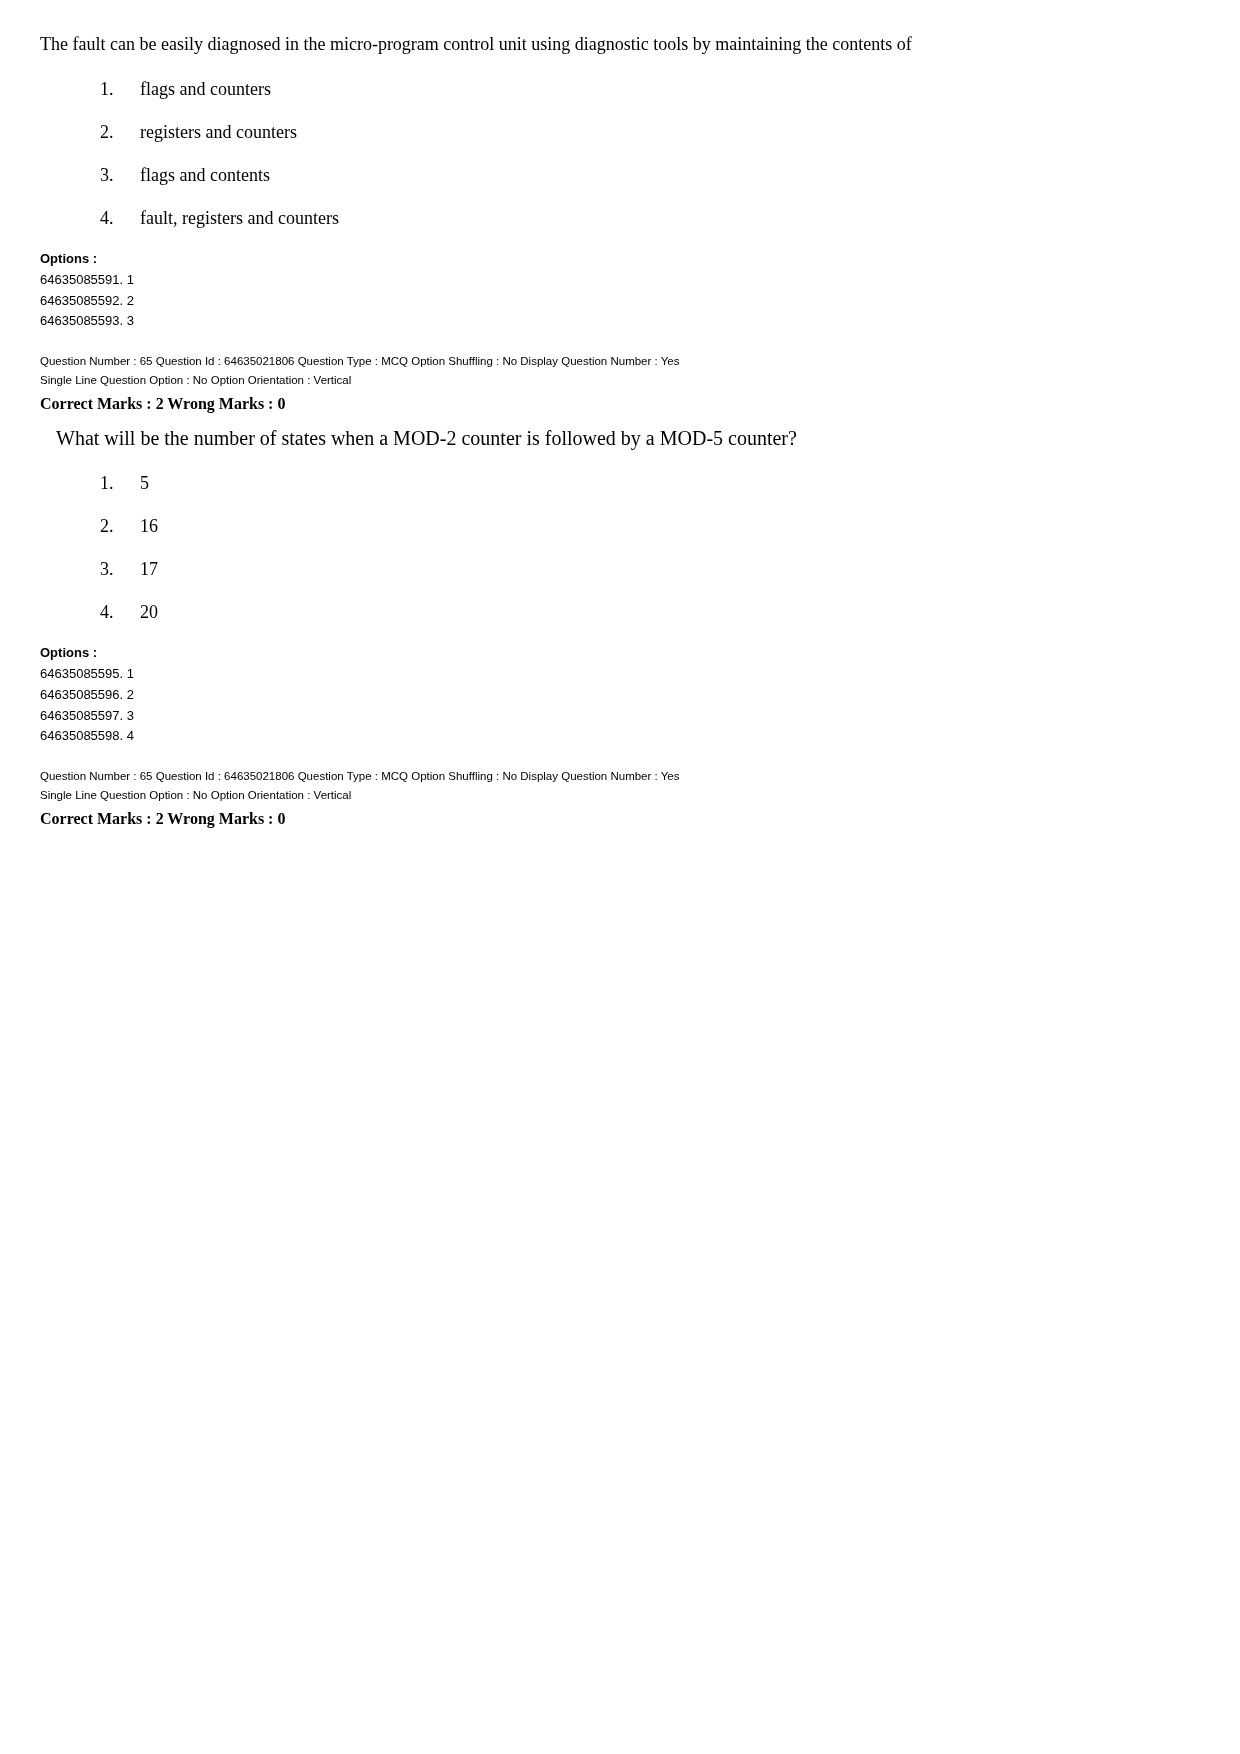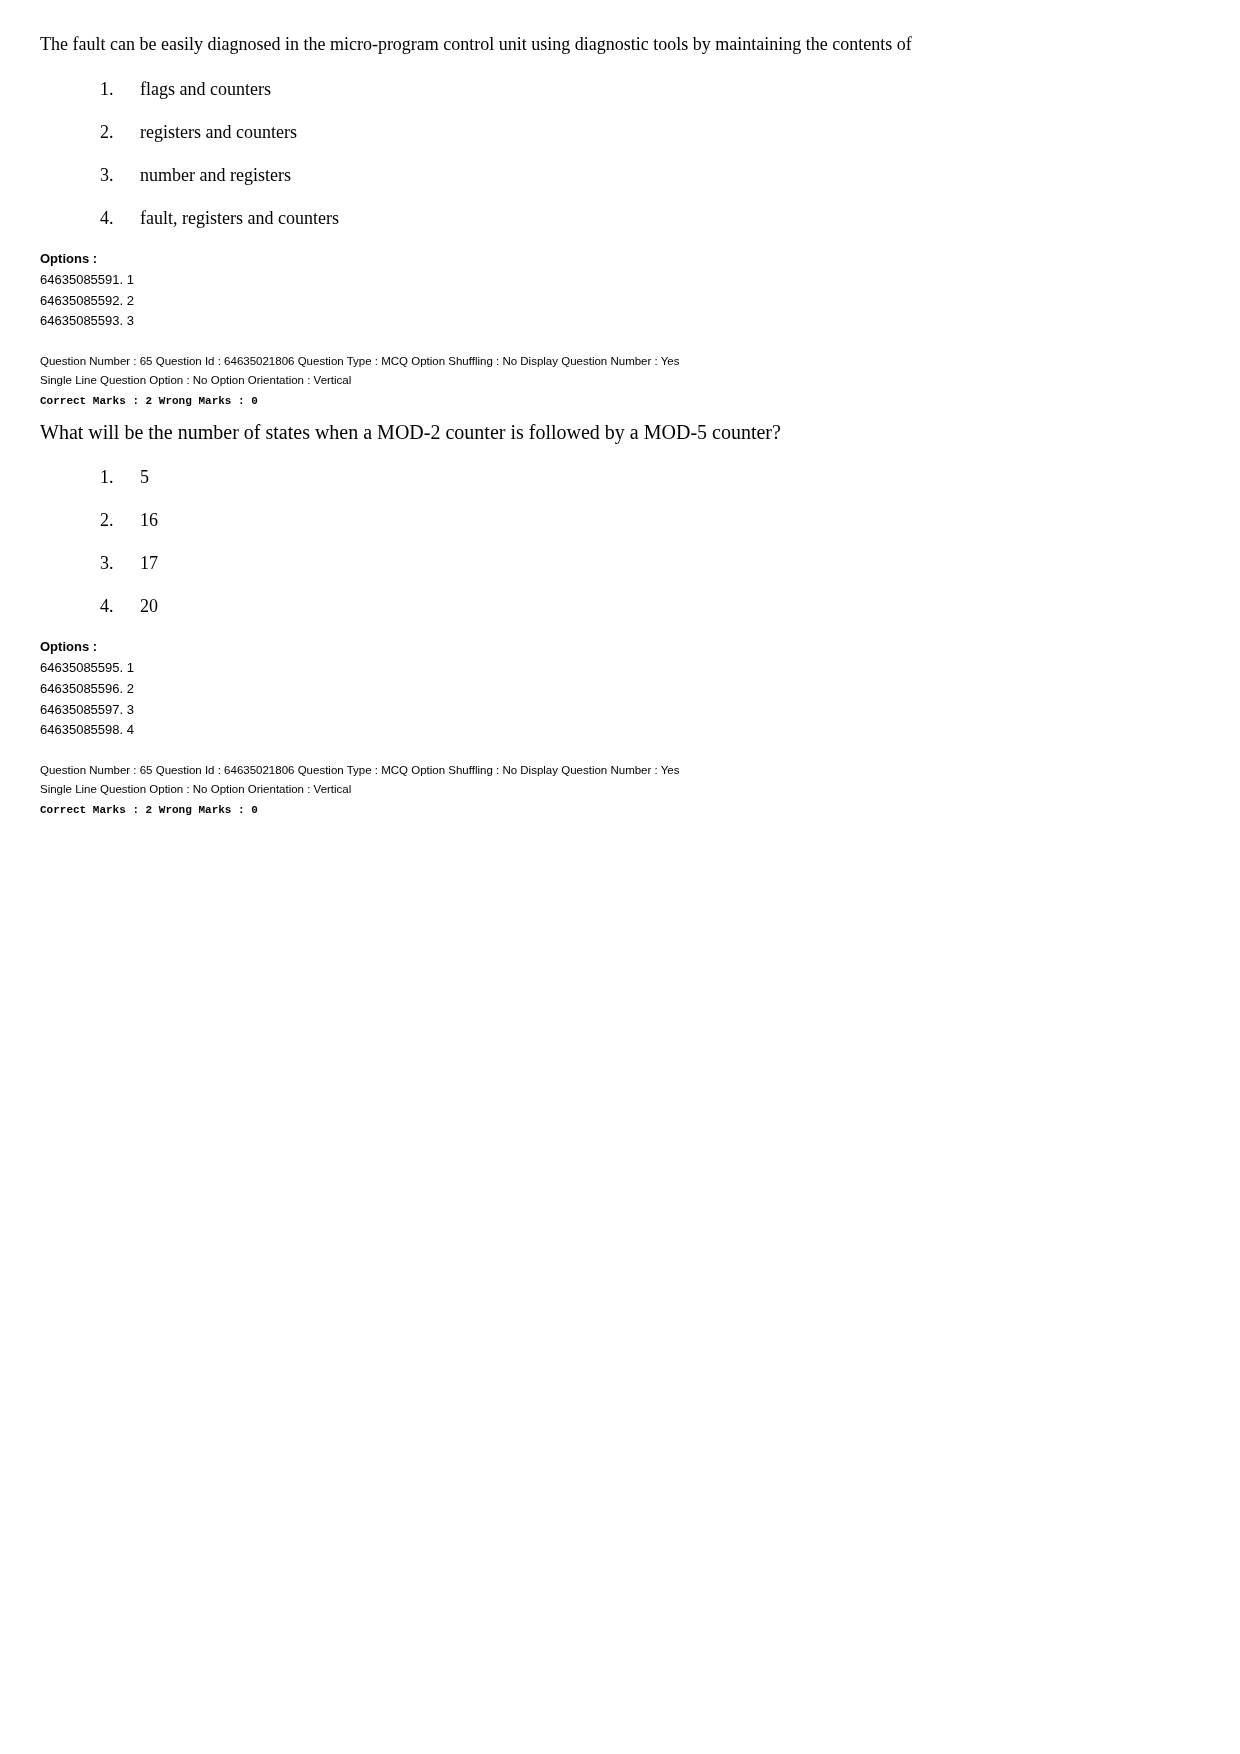--- a/index.html
+++ b/index.html
@@ -59,51 +59,52 @@
 
     .question-meta {
       font-family: Arial, sans-serif;
       font-size: 11.5px;
       line-height: 1.6;
       margin-bottom: 6px;
       font-weight: normal;
     }
 
     .correct-marks {
-      font-family: Liberation Mono, monospace;
-      font-size: 11px;
+      font-family: Liberation Serif, serif;
+      font-size: 16px;
       font-weight: bold;
       margin-bottom: 10px;
     }
 
     .question-text {
       font-size: 20px;
       line-height: 1.5;
       text-align: justify;
       margin-bottom: 20px;
+      margin-left: 16px;
     }
   </style>
 </head>
 <body>
 
 <div>
   <p class="intro-text">The fault can be easily diagnosed in the micro-program control unit using diagnostic tools by maintaining the contents of</p>
 
   <ul class="options-list">
     <li>
       <span class="num">1.</span>
       <span>flags and counters</span>
     </li>
     <li>
       <span class="num">2.</span>
       <span>registers and counters</span>
     </li>
     <li>
       <span class="num">3.</span>
-      <span>number and registers</span>
+      <span>flags and contents</span>
     </li>
     <li>
       <span class="num">4.</span>
       <span>fault, registers and counters</span>
     </li>
   </ul>
 
   <div class="options-section">Options :</div>
   <div class="options-codes">
     <div>64635085591. 1</div>

